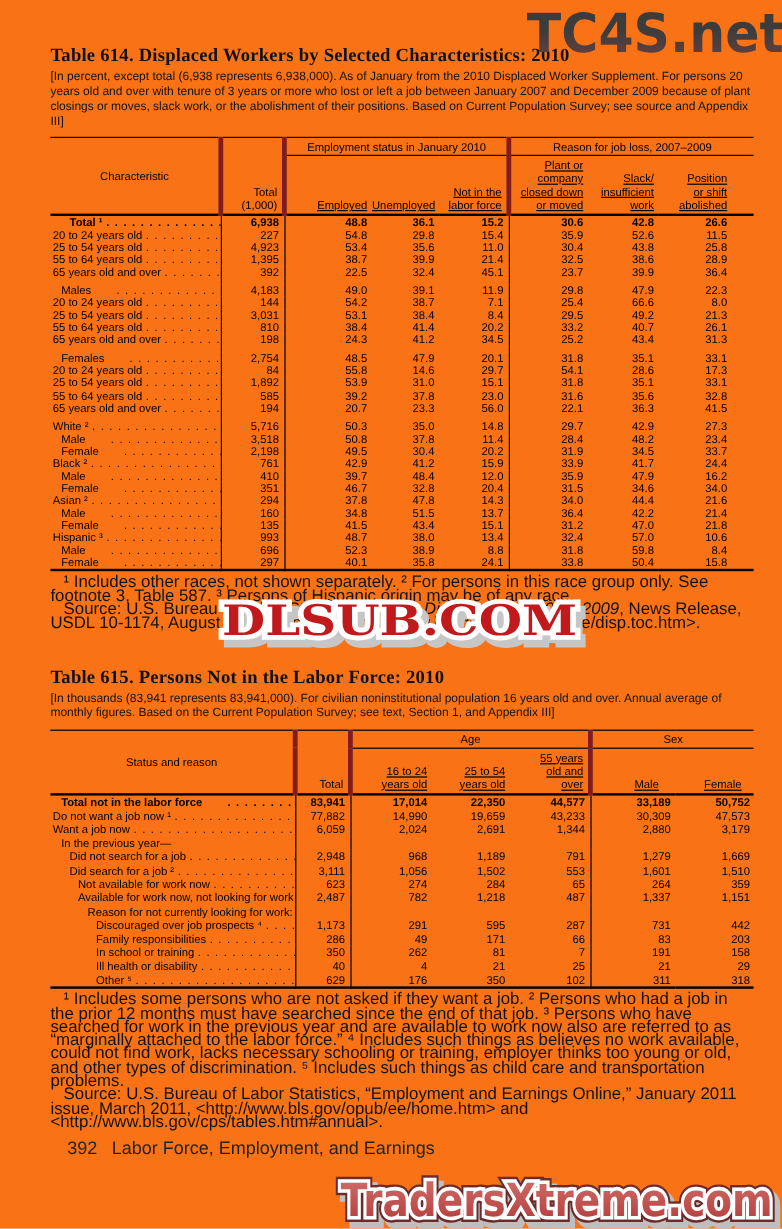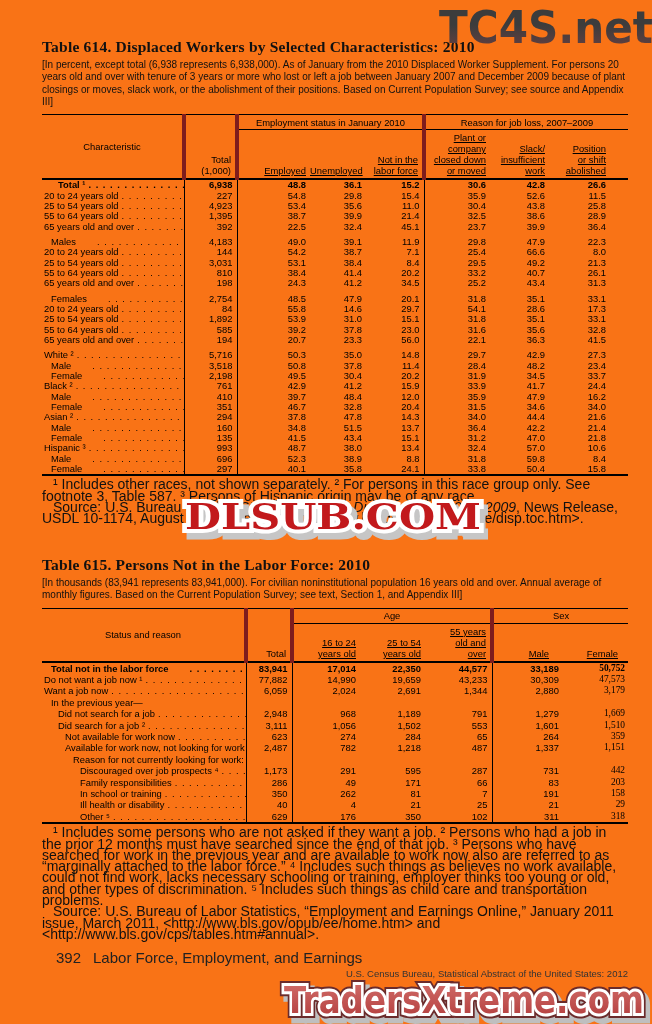--- a/index.html
+++ b/index.html
@@ -27,21 +27,21 @@
   .bl{border-left:4px solid #7f1d1d;}
 
   tbody tr:first-child td{border-top:2px solid #000;}
   .t614 tbody td{line-height:10.35px;}
   .t615 tbody td{line-height:11.4px;}
   .t614 td:nth-child(2),.t614 td:nth-child(3),.t614 td:nth-child(6),
   .t615 td:nth-child(2),.t615 td:nth-child(3),.t615 td:nth-child(6){border-left:1px solid #000;}
 
   td.num{text-align:right;padding-right:4px;}
   .t614 td.c6{padding-right:22px;}
-  .t615 td.c5{padding-right:3px;font-family:Liberation Serif, serif;}
+  .t615 td.c5{padding-right:3px;}
   tr.bold td{font-weight:bold;}
   tr.spacer td{height:5px;}
 
   .lw{display:flex;align-items:baseline;overflow:hidden;}
   .lt{white-space:nowrap;}
   .dots{flex:1;overflow:hidden;white-space:nowrap;color:#000;padding-left:3px;}
   .dots::after{content:". . . . . . . . . . . . . . . . . . . . . . . . . . . . . . . . . . . . . . . .";
                letter-spacing:1px;}
   .ind0{padding-left:2px;align-items:flex-end;}.ind1{padding-left:9px;gap:18px;}.ind2{padding-left:16px;}
   .ind3{padding-left:23px;}.ind4{padding-left:31px;}.ind5{padding-left:38px;}
@@ -783,21 +783,20 @@
 
     <div class="fn">
       <p>¹ Includes some persons who are not asked if they want a job. ² Persons who had a job in the prior 12 months must have searched since the end of that job. ³ Persons who have searched for work in the previous year and are available to work now also are referred to as “marginally attached to the labor force.” ⁴ Includes such things as believes no work available, could not find work, lacks necessary schooling or training, employer thinks too young or old, and other types of discrimination. ⁵ Includes such things as child care and transportation problems.</p>
       <p>Source: U.S. Bureau of Labor Statistics, “Employment and Earnings Online,” January 2011 issue, March 2011, &lt;http://www.bls.gov/opub/ee/home.htm&gt; and &lt;http://www.bls.gov/cps/tables.htm#annual&gt;.</p>
     </div>
   </div>
 
   <div class="footer-line1">
     <span class="pgnum">392</span><span>Labor Force, Employment, and Earnings</span>
   </div>
-  <div class="footer-credit">U.S. Census Bureau, Statistical Abstract of the United States: 2012</div>
 
   <div class="wm" id="wm-top">
     <svg width="220" height="56" viewBox="0 0 220 56">
       <defs>
         <linearGradient id="gTop" x1="0" y1="0" x2="0" y2="1">
           <stop offset="0.45" stop-color="#3c3c3c"></stop>
           <stop offset="1" stop-color="#6e4040"></stop>
         </linearGradient>
       </defs>
       <text x="110" y="43" text-anchor="middle" font-family="DejaVu Sans, sans-serif" font-size="45" font-weight="bold" textLength="214" lengthAdjust="spacingAndGlyphs" fill="url(#gTop)">TC4S.net</text>

